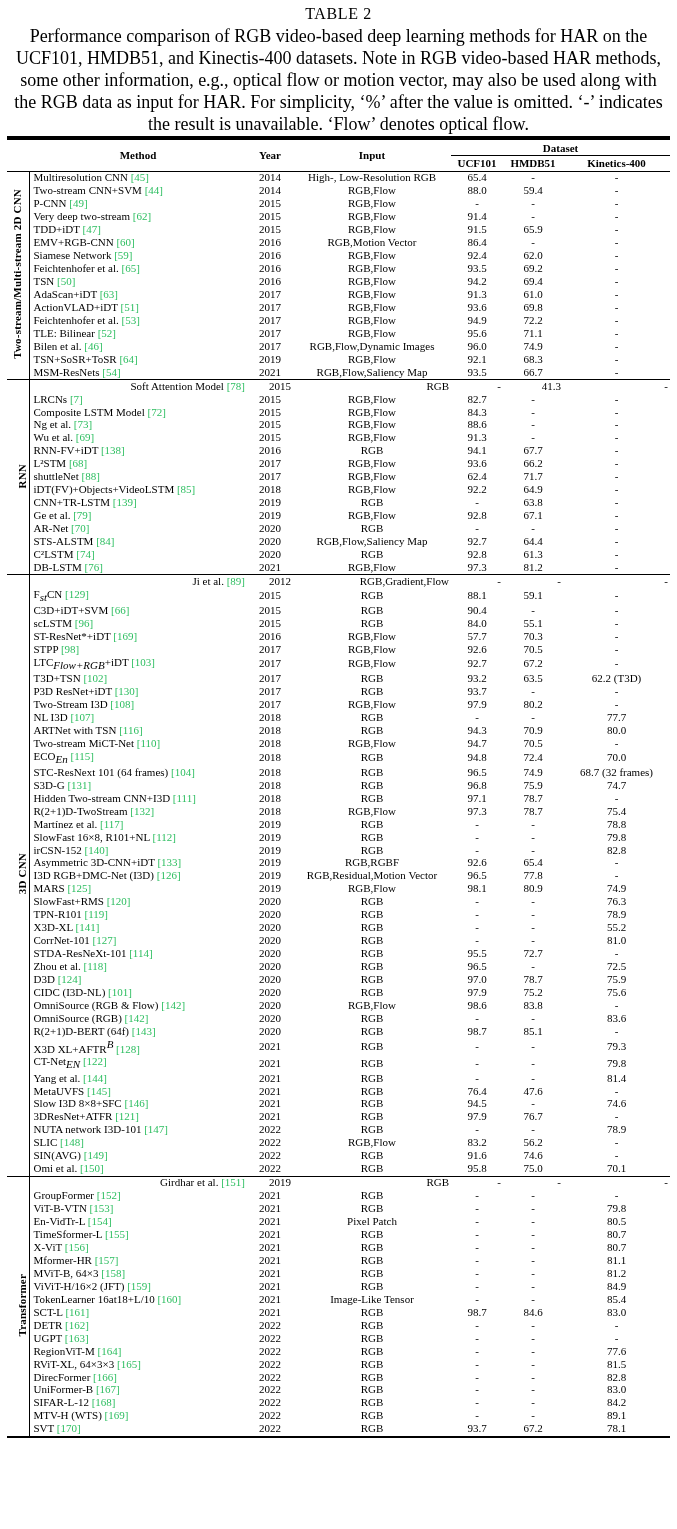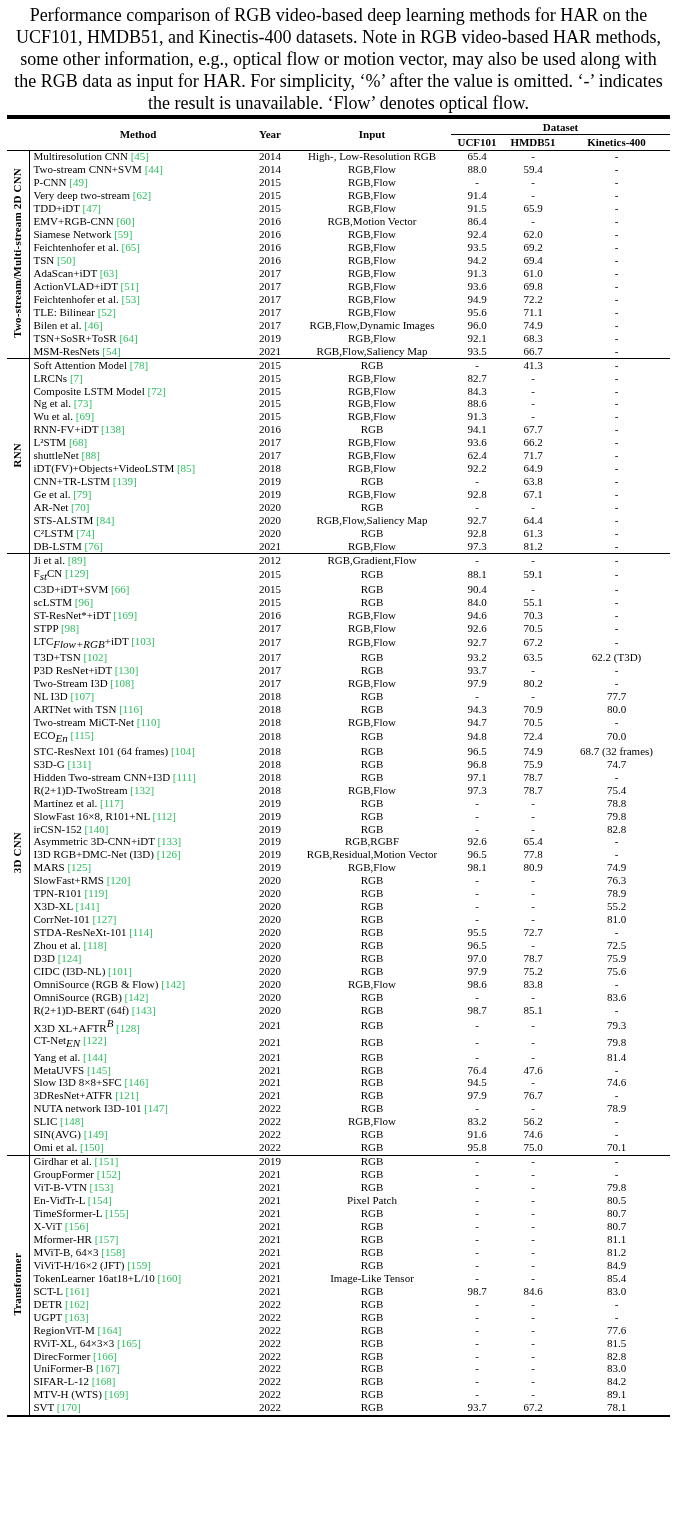--- a/index.html
+++ b/index.html
@@ -27,26 +27,27 @@
     white-space:nowrap; overflow:hidden; text-align:center; vertical-align:middle;
   }
   td.method { text-align:left; padding-left:4px; }
   .cite { color:var(--cite,#2DBE60); }
   td sub, td sup { font-size:11px; font-style:italic; }
   td.grouplabel { border-right:1px solid #000; padding:0; text-align:center; vertical-align:middle; }
   td.grouplabel .vert {
     display:inline-block; writing-mode:vertical-rl; transform:rotate(180deg);
     font-weight:bold; font-size:11px; white-space:nowrap; letter-spacing:0.2px;
   }
-  tbody + tbody tr:first-child td { border-top:1px solid #000; }
+  tbody + tbody tr:first-child td { border-top:1px solid #000;text-align:right; }
 </style>
 </head>
 <body>
 
 <div class="page">
+  <div class="tbl-title">TABLE 2</div>
   <div class="tbl-caption">Performance comparison of RGB video-based deep learning methods for HAR on the UCF101, HMDB51, and Kinectis-400 datasets. Note in RGB video-based HAR methods, some other information, e.g., optical flow or motion vector, may also be used along with the RGB data as input for HAR. For simplicity, ‘%’ after the value is omitted. ‘-’ indicates the result is unavailable. ‘Flow’ denotes optical flow.</div>
 
   <table class="perf">
     <colgroup>
       <col style="width:22px">
       <col style="width:218px">
       <col style="width:46px">
       <col style="width:158px">
       <col style="width:52px">
       <col style="width:60px">
@@ -351,21 +352,21 @@
           <td>2015</td>
           <td>RGB</td>
           <td>84.0</td>
           <td>55.1</td>
           <td>-</td>
         </tr>
         <tr>
           <td class="method">ST-ResNet*+iDT<span class="cite"> [169]</span></td>
           <td>2016</td>
           <td>RGB,Flow</td>
-          <td>94.6</td>
+          <td>57.7</td>
           <td>70.3</td>
           <td>-</td>
         </tr>
         <tr>
           <td class="method">STPP<span class="cite"> [98]</span></td>
           <td>2017</td>
           <td>RGB,Flow</td>
           <td>92.6</td>
           <td>70.5</td>
           <td>-</td>

